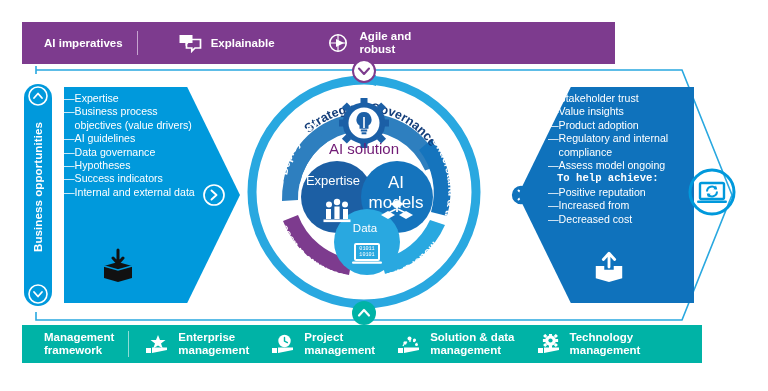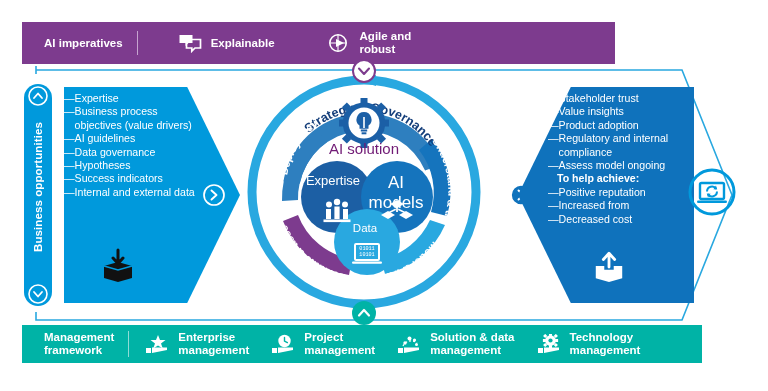--- a/index.html
+++ b/index.html
@@ -231,21 +231,21 @@
       <div class="bullet">
         <span class="dash">—</span>
         <span class="btxt">Regulatory and internal compliance</span>
       </div>
       <div class="bullet">
         <span class="dash">—</span>
         <span class="btxt">Assess model ongoing</span>
       </div>
       <div class="bullet bold">
         <span class="dash"></span>
-        <span class="btxt" style="font-weight: bold;">To help achieve:</span>
+        <span class="btxt" style="font-weight: bold; font-family: Liberation Mono, monospace;">To help achieve:</span>
       </div>
       <div class="bullet">
         <span class="dash">—</span>
         <span class="btxt">Positive reputation</span>
       </div>
       <div class="bullet">
         <span class="dash">—</span>
         <span class="btxt">Increased from</span>
       </div>
       <div class="bullet">

